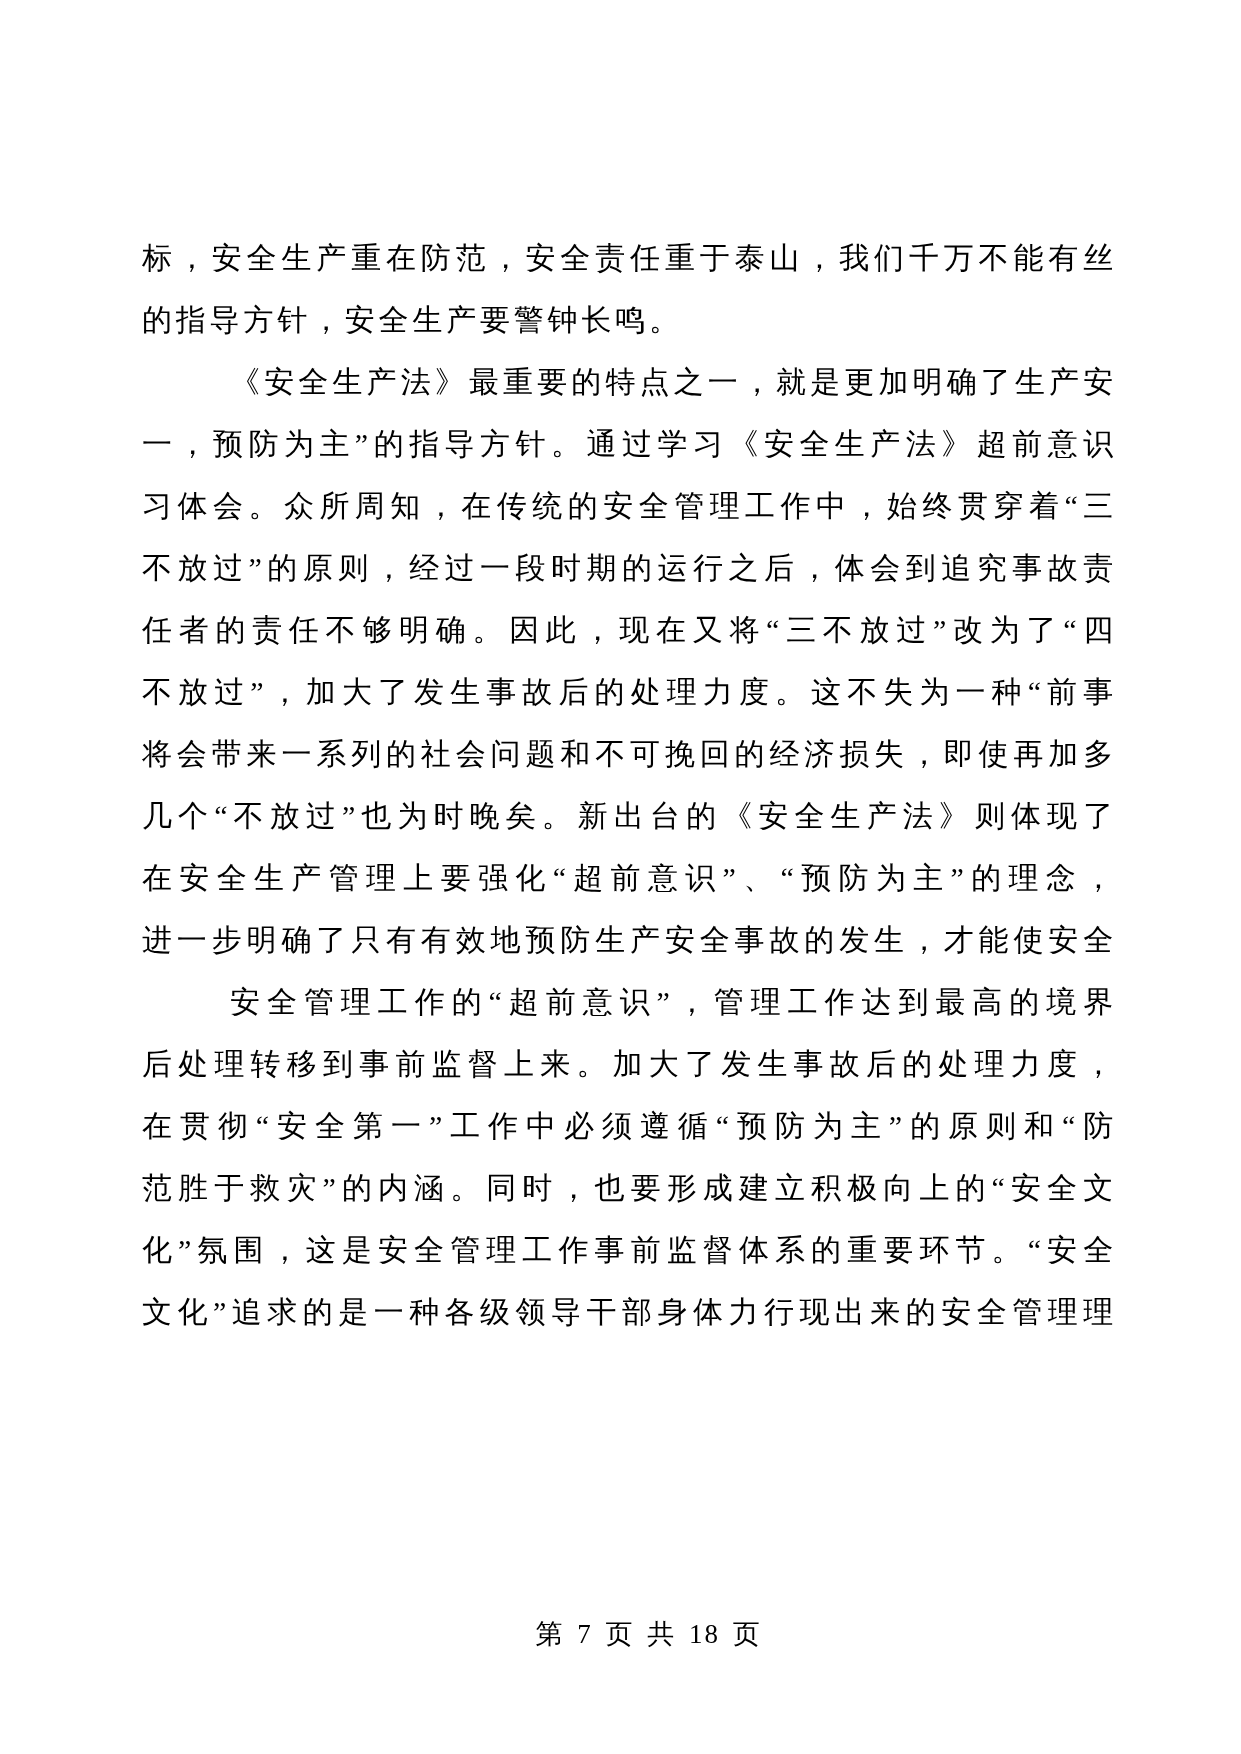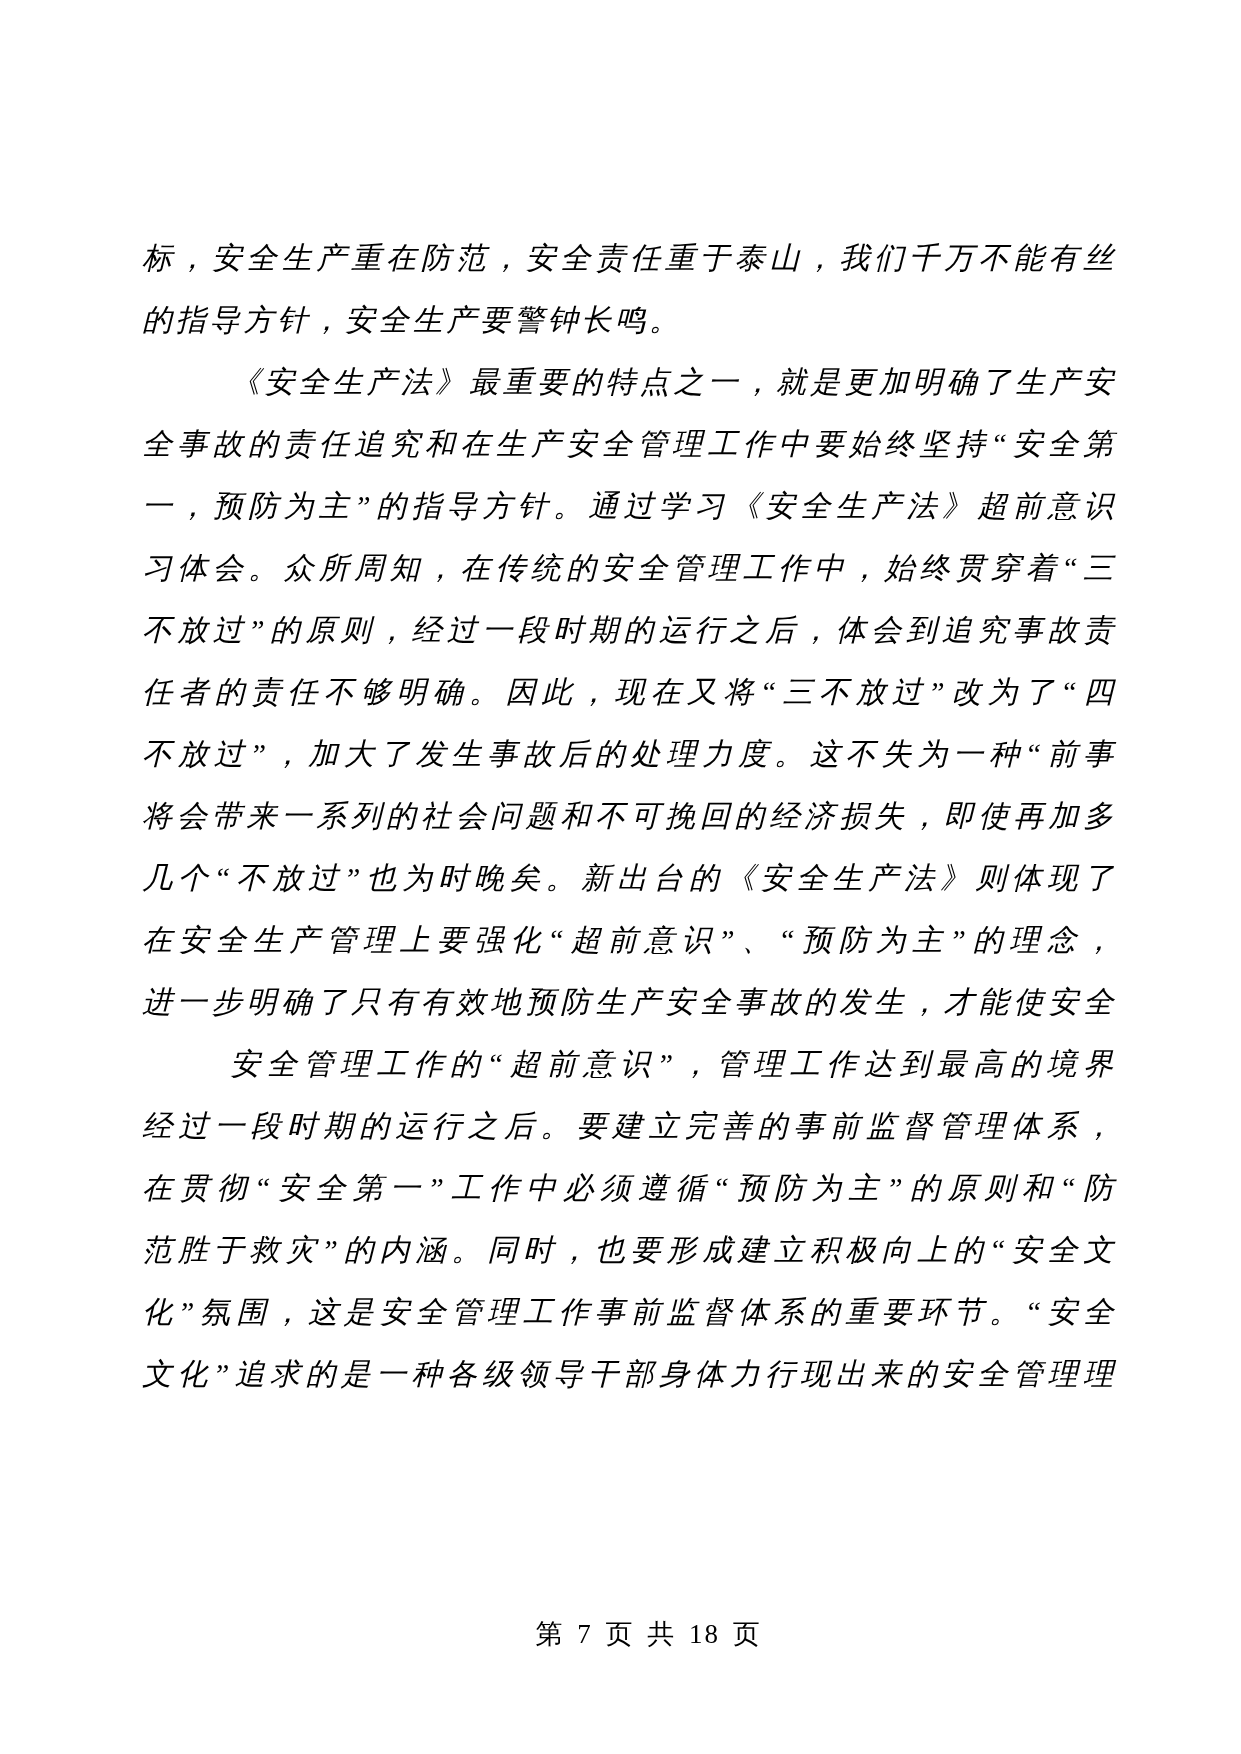--- a/index.html
+++ b/index.html
@@ -24,21 +24,20 @@
   }
   .line {
     height: 62px;
     line-height: 62px;
     font-size: 30px;
     letter-spacing: 3.8px;
     white-space: nowrap;
     text-align: justify;
     text-align-last: justify;
     text-justify: inter-character;
-    font-style: italic;
   }
   .line.indent {
     padding-left: 88px;
   }
   .line.end {
     text-align: left;
     text-align-last: left;
   }
   .page-footer {
     position: absolute;
@@ -53,31 +52,30 @@
   }
 </style>
 </head>
 <body>
 
 <div class="page">
   <div class="text-block">
     <div class="line">标，安全生产重在防范，安全责任重于泰山，我们千万不能有丝</div>
     <div class="line end">的指导方针，安全生产要警钟长鸣。</div>
     <div class="line indent">《安全生产法》最重要的特点之一，就是更加明确了生产安</div>
-    <div class="line">全事故的责任追究和在生产安全管理工作中要始终坚持“安全第</div>
     <div class="line">一，预防为主”的指导方针。通过学习《安全生产法》超前意识</div>
     <div class="line">习体会。众所周知，在传统的安全管理工作中，始终贯穿着“三</div>
     <div class="line">不放过”的原则，经过一段时期的运行之后，体会到追究事故责</div>
     <div class="line">任者的责任不够明确。因此，现在又将“三不放过”改为了“四</div>
     <div class="line">不放过”，加大了发生事故后的处理力度。这不失为一种“前事</div>
     <div class="line">将会带来一系列的社会问题和不可挽回的经济损失，即使再加多</div>
     <div class="line">几个“不放过”也为时晚矣。新出台的《安全生产法》则体现了</div>
     <div class="line">在安全生产管理上要强化“超前意识”、“预防为主”的理念，</div>
     <div class="line">进一步明确了只有有效地预防生产安全事故的发生，才能使安全</div>
     <div class="line indent">安全管理工作的“超前意识”，管理工作达到最高的境界</div>
-    <div class="line">经过一段时期的运行之后。要建立完善的事前监督管理体系，</div>
+    <div class="line">后处理转移到事前监督上来。加大了发生事故后的处理力度，</div>
     <div class="line">在贯彻“安全第一”工作中必须遵循“预防为主”的原则和“防</div>
     <div class="line">范胜于救灾”的内涵。同时，也要形成建立积极向上的“安全文</div>
     <div class="line">化”氛围，这是安全管理工作事前监督体系的重要环节。“安全</div>
     <div class="line">文化”追求的是一种各级领导干部身体力行现出来的安全管理理</div>
   </div>
   <div class="page-footer">第 7 页 共 18 页</div>
 </div>
 
 </body></html>

